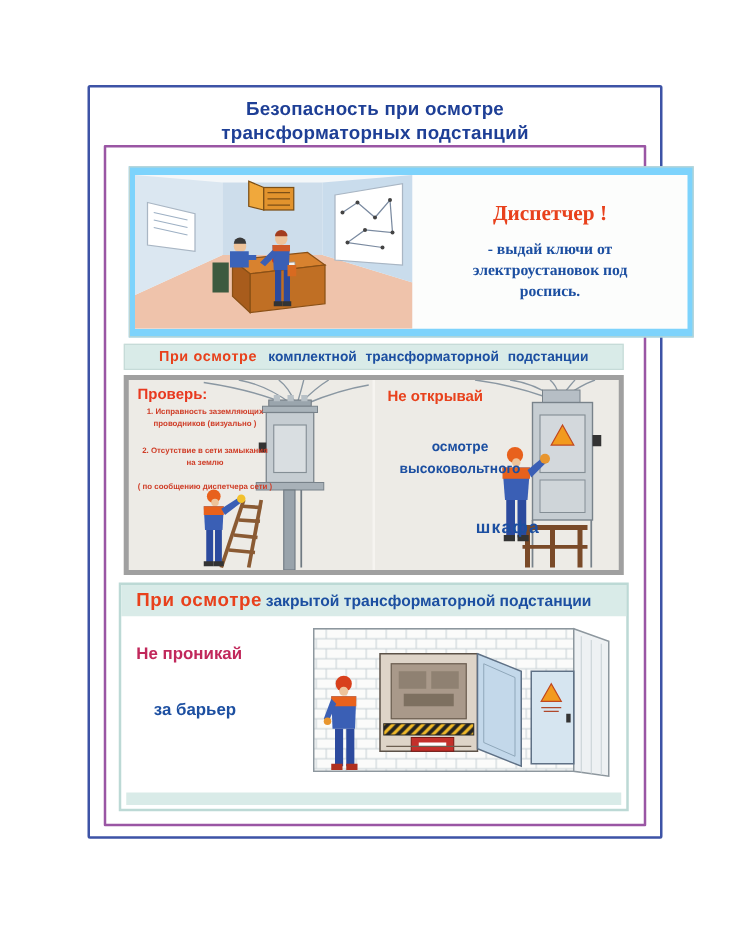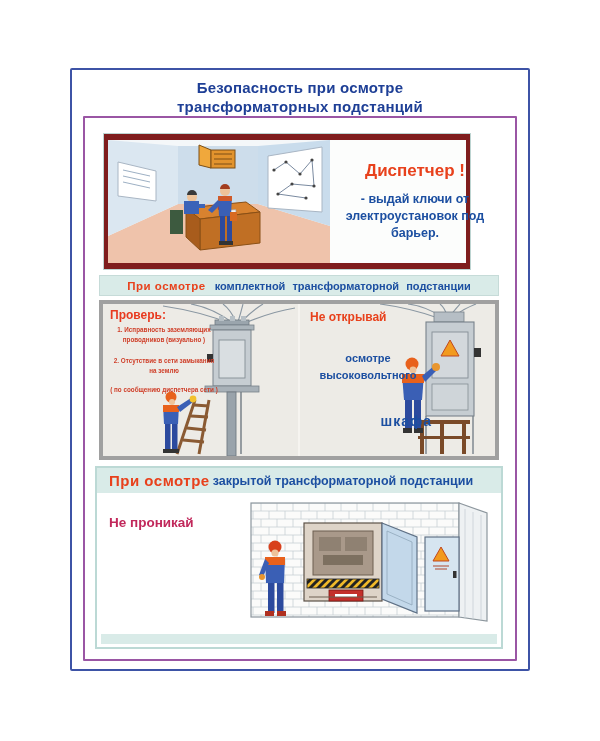--- a/index.html
+++ b/index.html
@@ -14,23 +14,24 @@
   .poster-title{
     margin-top:9px;text-align:center;color:#1e3f96;font-size:15px;
     font-weight:bold;line-height:1.25;padding:0 54px;letter-spacing:.2px;
   }
   .frame{
     position:absolute;left:11px;right:11px;top:46px;bottom:8px;
     border:2px solid #9a56a4;border-radius:1px;
   }
   
   .panel1{
-    position:absolute;left:18px;top:15px;width:368px;height:137px;
-    background:#7f1d1d;border:1px solid #bdd4d1;box-sizing:border-box;
+    position:absolute;left:18px;top:15px;width:452px;height:137px;
+    background:#7dd3fc;border:1px solid #bdd4d1;box-sizing:border-box;
     padding:6px 4px;
+    font-family:Liberation Serif, serif;
   }
   .panel1-inner{width:100%;height:100%;background:#fcfdfc;display:flex;}
   .panel1-pic{width:222px;height:100%;flex:0 0 auto;}
   .panel1-text{flex:1;display:flex;flex-direction:column;align-items:center;justify-content:center;}
   .dispatcher-head{color:#e8411c;font-size:17px;font-weight:bold;margin-bottom:10px;}
   .dispatcher-body{color:#1c4fa1;font-size:12.5px;font-weight:bold;text-align:center;width:170px;line-height:1.35;}
   
   .banner1{
     position:absolute;left:14px;top:157px;width:400px;height:21px;
     background:#d9ebe8;border:1px solid #c6dbd8;box-sizing:border-box;
@@ -144,21 +145,21 @@
             <rect x="112" y="76" width="5" height="26" fill="#2c4a9e"></rect>
             <rect x="119" y="76" width="5" height="26" fill="#2c4a9e"></rect>
             <rect x="111" y="101" width="7" height="4" fill="#333"></rect>
             <rect x="118" y="101" width="7" height="4" fill="#333"></rect>
             <polygon points="110,60 100,70 104,73 113,64" fill="#3a5fb5"></polygon>
             <rect x="122" y="72" width="7" height="9" fill="#d86a20"></rect>
           </g>
         </svg>
         <div class="panel1-text">
           <div class="dispatcher-head">Диспетчер !</div>
-          <div class="dispatcher-body">- выдай ключи от электроустановок под барьер.</div>
+          <div class="dispatcher-body">- выдай ключи от электроустановок под роспись.</div>
         </div>
       </div>
     </div>
 
     <div class="banner1">
       <span class="banner-lead">При осмотре</span>
       <span class="banner-rest">комплектной трансформаторной подстанции</span>
     </div>
 
     <div class="panel2">
@@ -263,20 +264,21 @@
     </div>
 
     <div class="panel3">
       <div class="panel3-header">
         <span class="panel3-lead">При осмотре</span>
         <span class="panel3-rest">закрытой трансформаторной подстанции</span>
       </div>
       <div class="panel3-body">
         <div class="forbid-block">
           <div class="forbid-lead">Не проникай</div>
+          <div class="forbid-l2">за барьер</div>
         </div>
         <svg class="panel3-pic" width="268" height="130" viewBox="0 0 268 130">
           <defs>
             <pattern id="brickP" width="16" height="16" patternUnits="userSpaceOnUse">
               <rect width="16" height="16" fill="#fbfbfa"></rect>
               <path d="M0,0 H16 M0,8 H16 M0,16 H16 M8,0 V8 M0,8 V16 M16,8 V16" stroke="#c6cfd4" stroke-width="0.8" fill="none"></path>
             </pattern>
             <pattern id="hazP" width="8" height="8" patternUnits="userSpaceOnUse">
               <rect width="8" height="8" fill="#f0b929"></rect>
               <path d="M-2,8 L8,-2 M2,12 L12,2" stroke="#222" stroke-width="3"></path>

